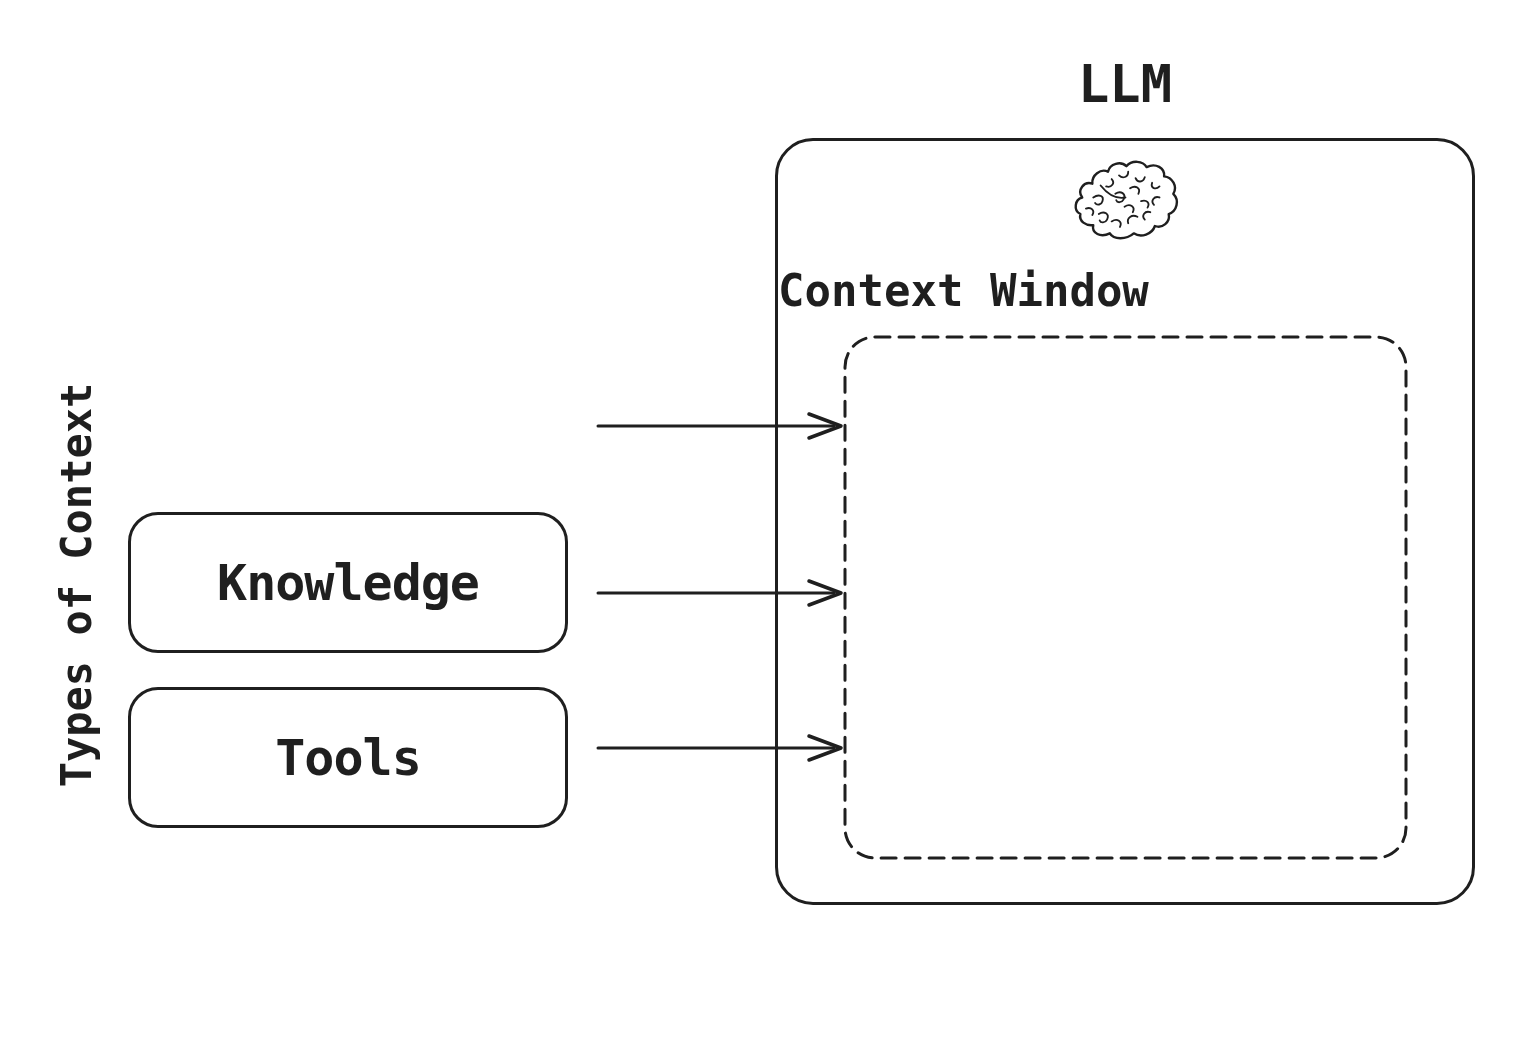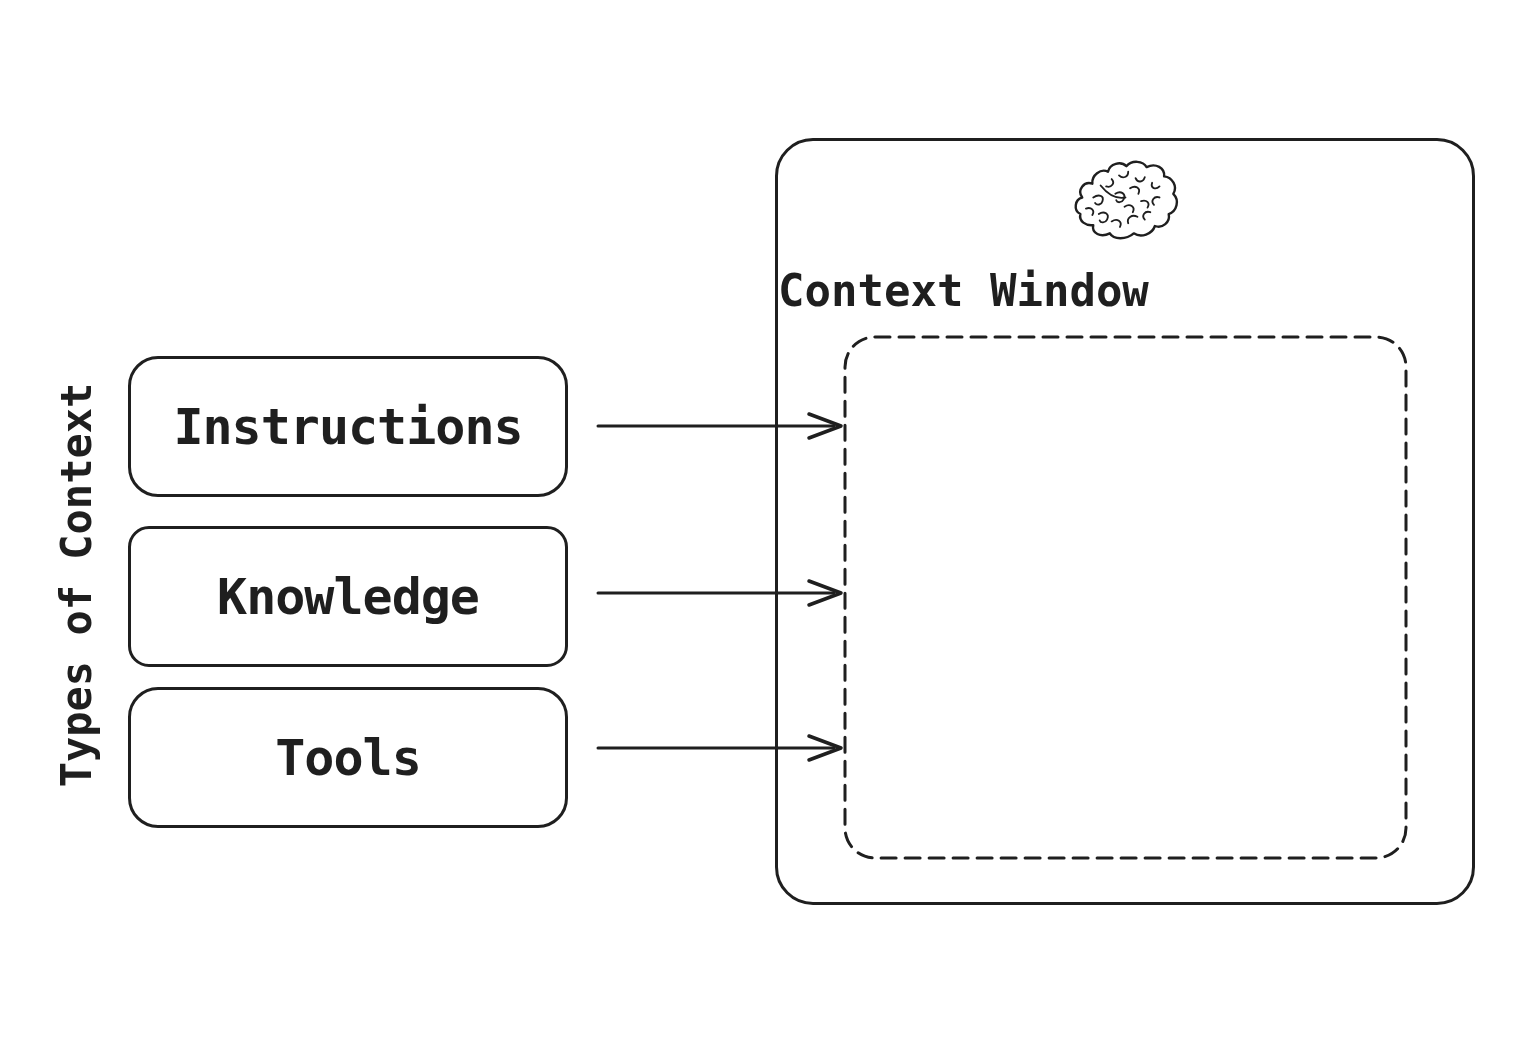--- a/index.html
+++ b/index.html
@@ -17,21 +17,21 @@
     transform:translate(-50%,-50%) rotate(-90deg);
     white-space:nowrap; font-size:42px; font-weight:bold;
   }
   
   .type-box {
     position:absolute; left:128px; width:440px; height:141px;
     border:3px solid var(--ink); border-radius:30px; background:var(--bg);
     display:flex; align-items:center; justify-content:center;
   }
   .box-0 { top:356px; }
-  .box-1 { top:526px;border-radius:21px; }
+  .box-1 { top:512px; }
   .box-2 { top:687px; }
   .box-label { font-size:50px; font-weight:bold; letter-spacing:-1px; }
   
   .llm-title {
     position:absolute; left:775px; top:54px; width:700px;
     text-align:center; font-size:52px; font-weight:bold;
   }
   .llm-box {
     position:absolute; left:775px; top:138px; width:700px; height:767px;
     border:3px solid var(--ink); border-radius:38px; background:var(--bg);
@@ -56,30 +56,28 @@
   .arrow-head  { stroke-width:3.5; }
   .cw-boundary { stroke-width:3; stroke-dasharray:15 9; }
 </style>
 </head>
 <body>
 
 <div class="canvas">
 
   <div class="side-label">Types of Context</div>
 
-  <div class="type-box box-0">
-    <span class="box-label">Instructions</span>
-  </div>
   <div class="type-box box-1">
     <span class="box-label">Knowledge</span>
   </div>
   <div class="type-box box-2">
     <span class="box-label">Tools</span>
   </div>
 
+  <div class="llm-title">LLM</div>
 
   <div class="llm-box">
     <svg class="brain" viewBox="0 0 125 100" aria-hidden="true">
       <path class="outline" d="M14,62 C6,58 8,46 16,44 C10,36 18,26 27,29 C26,20 36,12 44,16
         C46,7 58,4 64,10 C70,3 82,4 86,11 C96,6 106,12 105,21 C114,22 120,32 115,40
         C122,47 119,59 110,62 C112,71 103,78 95,75 C92,84 80,88 72,83
         C64,90 50,90 46,83 C36,88 26,83 28,74 C20,75 12,70 14,62 Z"></path>
       <path class="fold" d="M36,31 C44,41 53,46 63,44"></path>
       <path class="fold" d="M28,44 C34,40 40,42 38,48 C37,52 32,53 30,50"></path>
       <path class="fold" d="M20,56 C26,54 30,58 27,63"></path>

